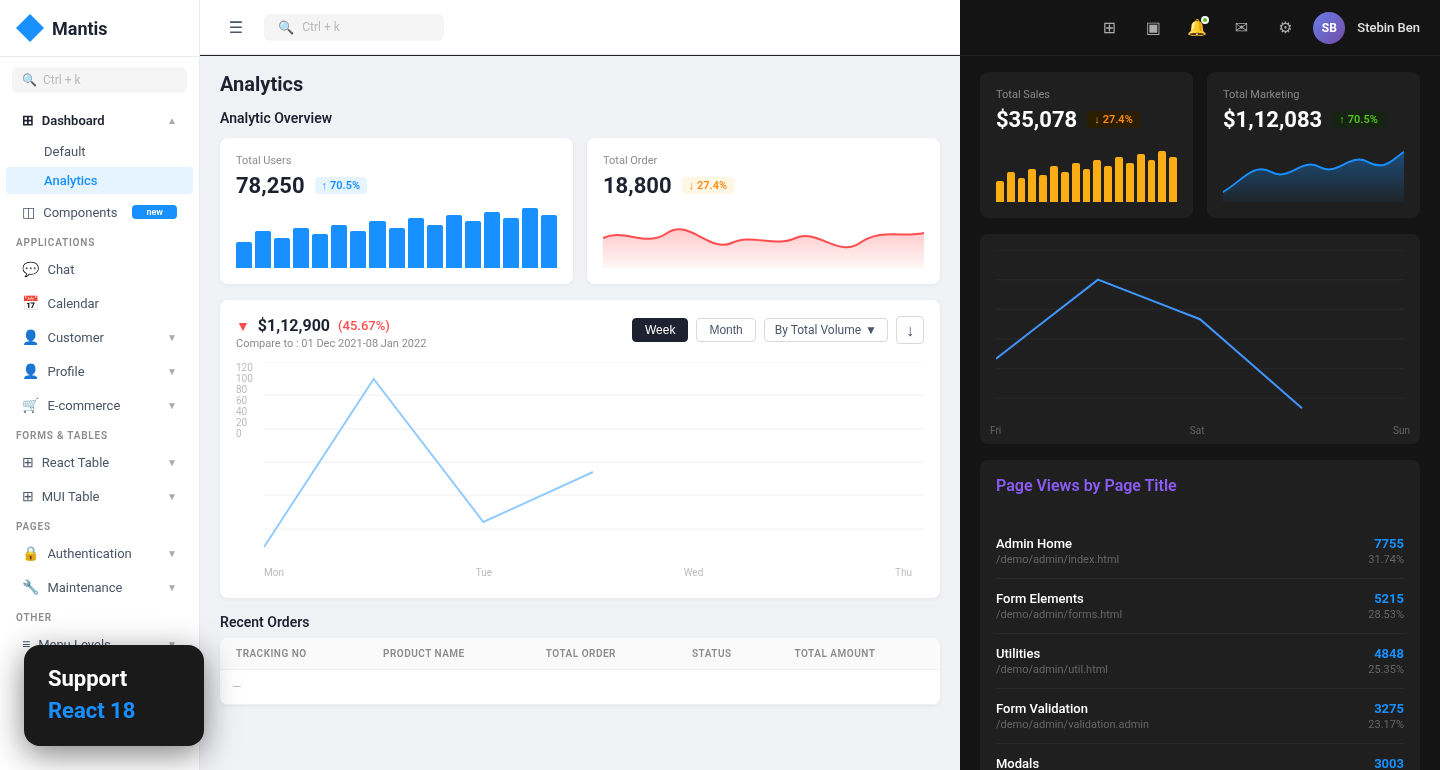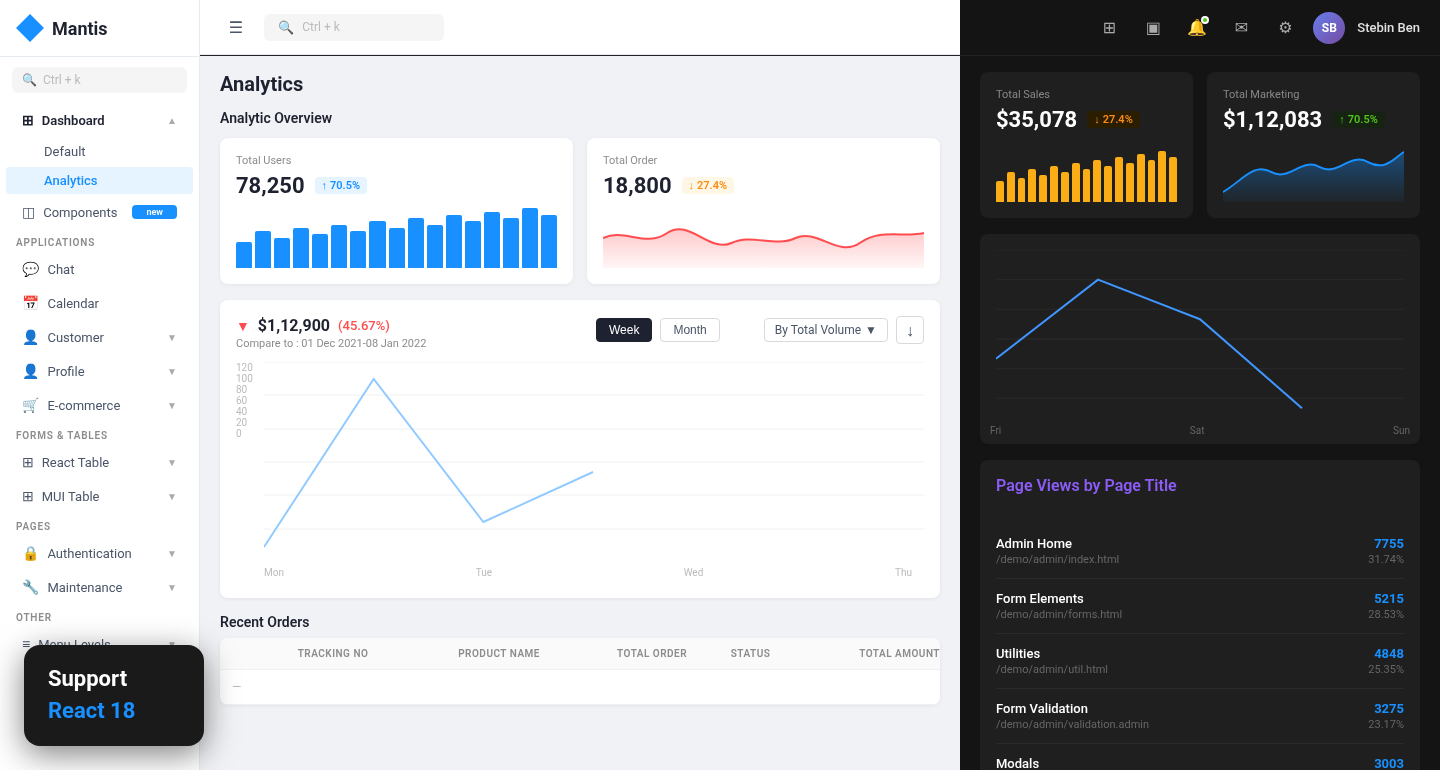--- a/index.html
+++ b/index.html
@@ -245,21 +245,20 @@
     }
     .ctrl-btn.active { background: #1e2130; color: #fff; border-color: #1e2130; }
     .ctrl-select {
       display: flex; align-items: center; gap: 4px;
       padding: 4px 10px;
       border-radius: 4px;
       border: 1px solid #d9d9d9;
       font-size: 12px;
       color: #4a5568;
       cursor: pointer;
-      margin-left: 36px;
     }
     .dl-btn {
       width: 28px; height: 28px;
       display: flex; align-items: center; justify-content: center;
       border: 1px solid #d9d9d9;
       border-radius: 4px;
       cursor: pointer;
       color: #4a5568;
     }
 
@@ -292,22 +291,22 @@
       background: #fff;
       border-radius: 8px;
       overflow: hidden;
       box-shadow: 0 1px 4px rgba(0,0,0,0.06);
     }
     .orders-table table {
       width: 100%; border-collapse: collapse;
       font-size: 12px;
     }
     .orders-table th {
-      padding: 10px 0;
-      text-align: right;
+      padding: 10px 16px;
+      text-align: left;
       font-size: 10px;
       font-weight: 600;
       color: #8c8c8c;
       text-transform: uppercase;
       letter-spacing: 0.5px;
       border-bottom: 1px solid #f0f0f0;
       background: #fafafa;
     }
     .orders-table td {
       padding: 10px 12px;

